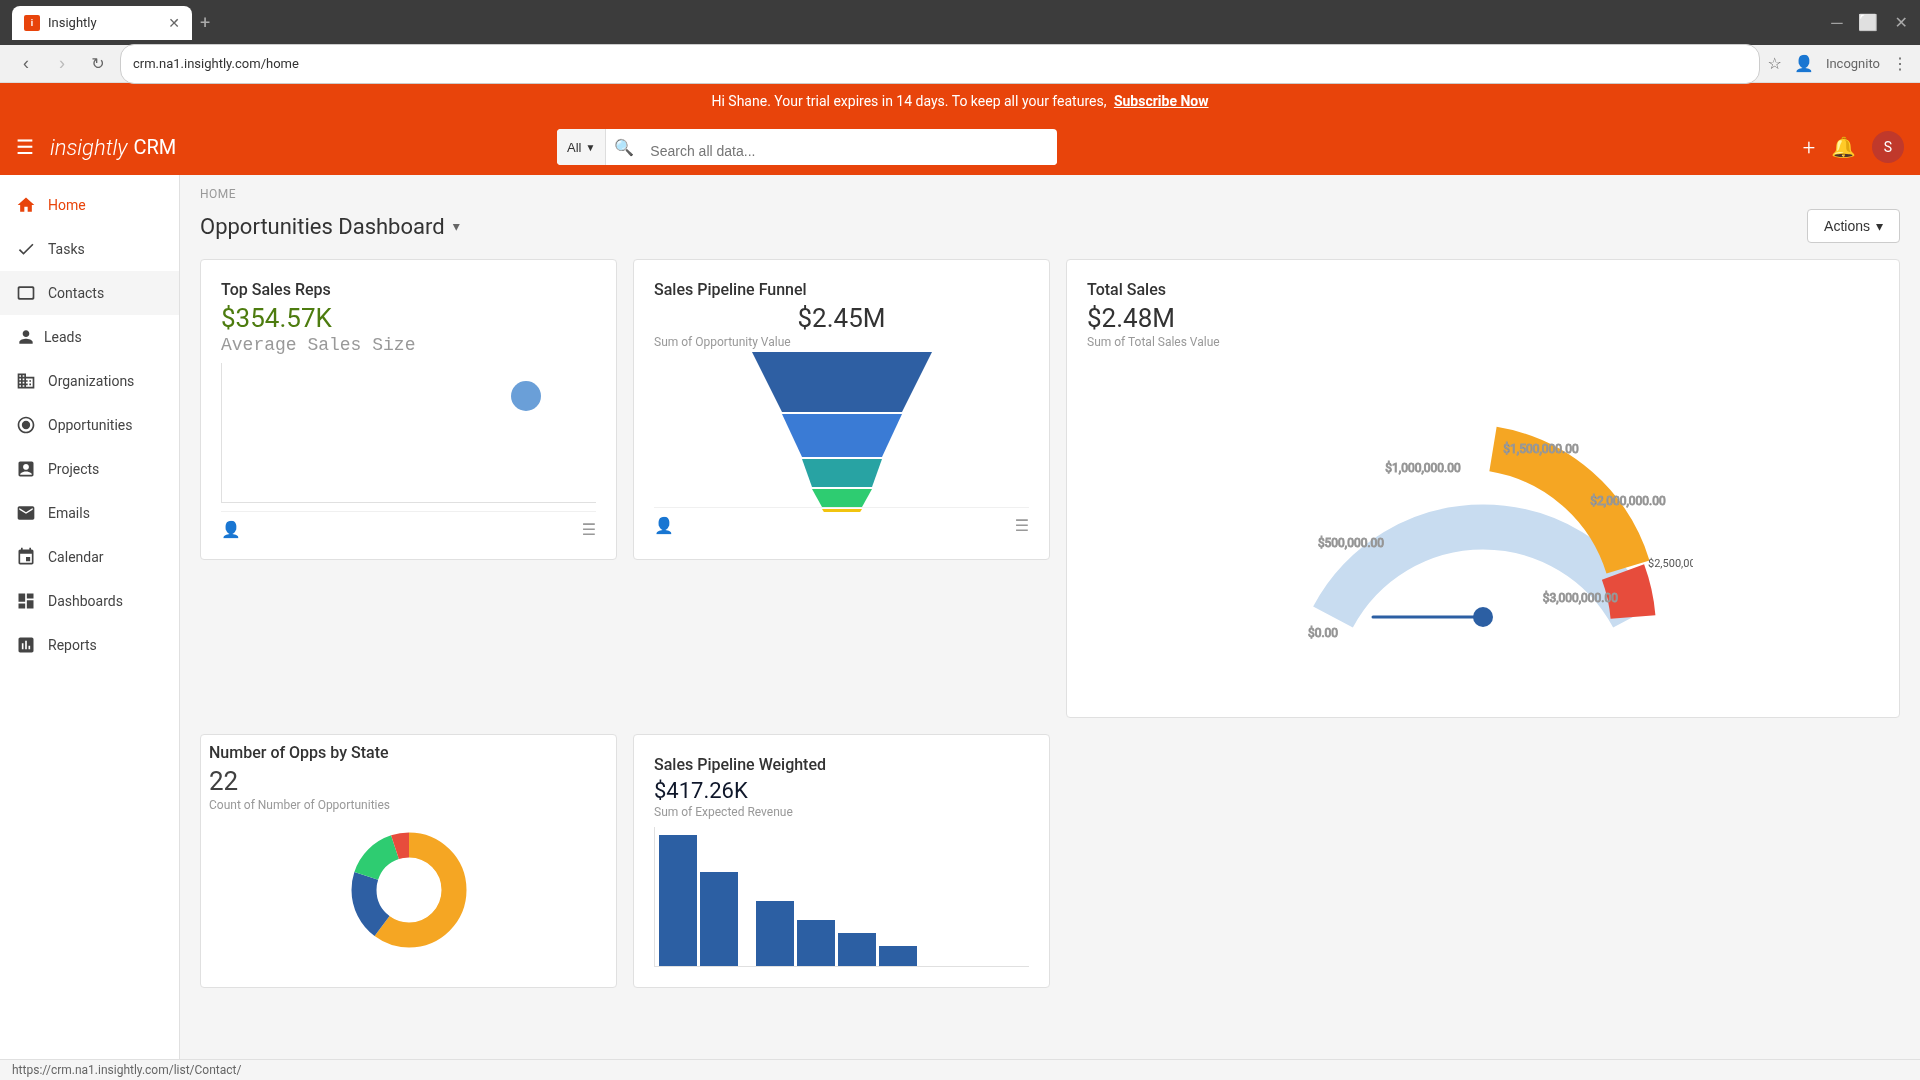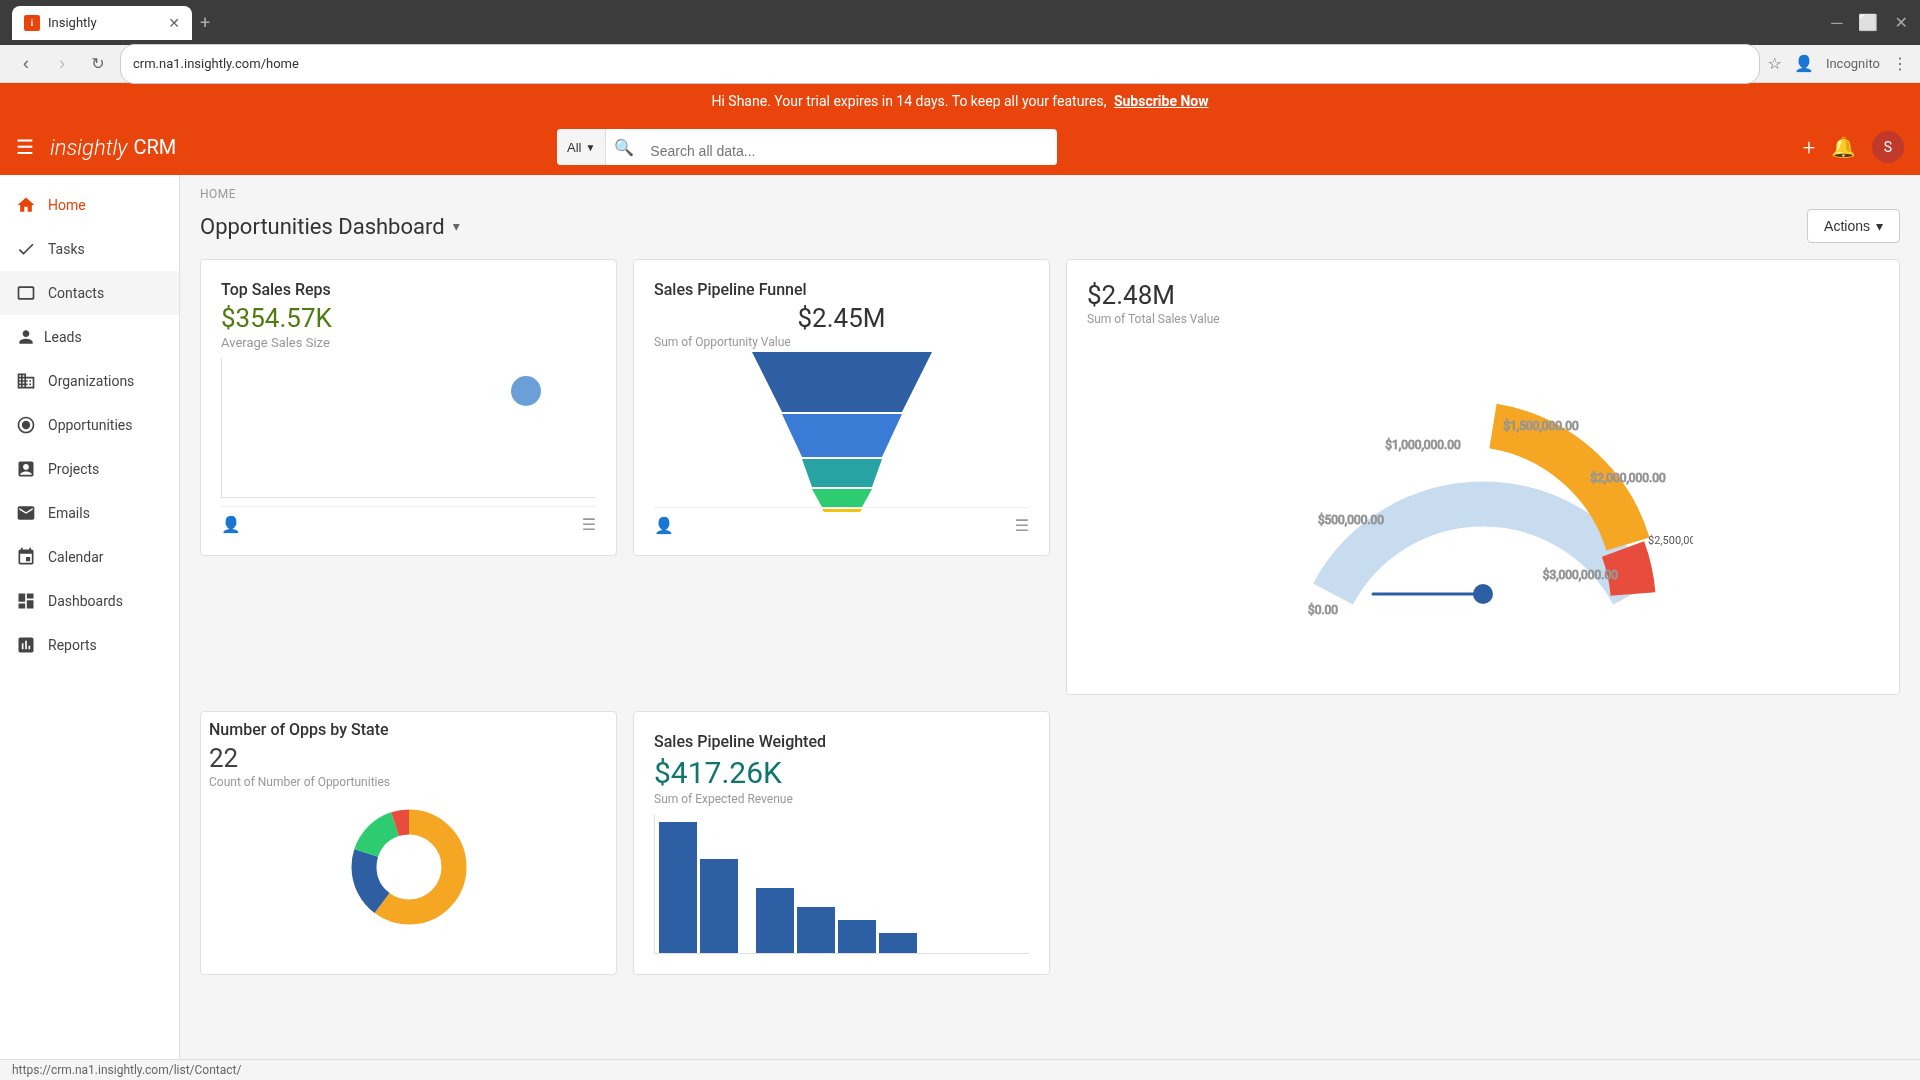--- a/index.html
+++ b/index.html
@@ -147,21 +147,21 @@
         <span>Actions</span>
         <span>▾</span>
       </button>
     </div>
 
     <div style="display:grid;grid-template-columns:1fr 1fr 2fr;gap:16px;padding:0 20px 16px;">
 
       <div style="background:white;border-radius:4px;border:1px solid #e0e0e0;padding:20px;">
         <div style="font-size:16px;font-weight:500;color:#333;margin-bottom:4px;">Top Sales Reps</div>
         <div style="font-size:26px;color:#4d7c0f;font-weight:400;margin-bottom:2px;">$354.57K</div>
-        <div style="font-size:13px;color:#999;margin-bottom:8px;">Average Sales Size</div>
+        <div style="font-size:18px;color:#999;margin-bottom:8px;font-family:Liberation Mono, monospace;">Average Sales Size</div>
 
         <div style="height:140px;position:relative;background:white;border-left:1px solid #e0e0e0;border-bottom:1px solid #e0e0e0;">
           <div style="width:30px;height:30px;background:#6a9fd8;border-radius:50%;position:absolute;top:18px;right:55px;"></div>
         </div>
         <div style="display:flex;align-items:center;justify-content:space-between;margin-top:8px;padding-top:8px;border-top:1px solid #f0f0f0;">
           <span style="color:#999;font-size:16px;cursor:pointer;">👤</span>
           <span style="color:#999;font-size:16px;cursor:pointer;">☰</span>
         </div>
       </div>
 
@@ -184,20 +184,21 @@
             <polygon points="80,157 120,157 115,165 85,165" fill="#f1c40f"></polygon>
           </svg>
         </div>
         <div style="display:flex;align-items:center;justify-content:space-between;padding-top:8px;border-top:1px solid #f0f0f0;">
           <span style="color:#999;font-size:16px;cursor:pointer;">👤</span>
           <span style="color:#999;font-size:16px;cursor:pointer;">☰</span>
         </div>
       </div>
 
       <div style="background:white;border-radius:4px;border:1px solid #e0e0e0;padding:20px;grid-row:span 2;">
+        <div style="font-size:16px;font-weight:500;color:#333;margin-bottom:4px;">Total Sales</div>
         <div style="font-size:26px;color:#333;font-weight:400;margin-bottom:2px;">$2.48M</div>
         <div style="font-size:12px;color:#999;margin-bottom:8px;">Sum of Total Sales Value</div>
 
         <div style="display:flex;justify-content:center;align-items:center;height:340px;">
           <svg viewBox="0 0 420 300" width="420" height="300">
 
             <path d="M 60,240 A 170,170 0 0,1 360,240" stroke="#c8dcf0" stroke-width="45" fill="none" stroke-linecap="butt"></path>
 
             <path d="M 220,72 A 170,170 0 0,1 355,190" stroke="#f5a623" stroke-width="45" fill="none" stroke-linecap="butt"></path>
 
@@ -239,21 +240,21 @@
             <circle cx="60" cy="60" r="45" fill="transparent" stroke="#2ecc71" stroke-width="25" stroke-dasharray="42 241" stroke-dashoffset="-226" transform="rotate(-90 60 60)"></circle>
 
             <circle cx="60" cy="60" r="45" fill="transparent" stroke="#e74c3c" stroke-width="25" stroke-dasharray="15 268" stroke-dashoffset="-268" transform="rotate(-90 60 60)"></circle>
             <circle cx="60" cy="60" r="32" fill="white"></circle>
           </svg>
         </div>
       </div>
 
       <div style="background:white;border-radius:4px;border:1px solid #e0e0e0;padding:20px;">
         <div style="font-size:16px;font-weight:500;color:#333;margin-bottom:4px;">Sales Pipeline Weighted</div>
-        <div style="font-size:30px;color:#0f766e;font-weight:400;margin-bottom:2px;">$417.26K</div>
+        <div style="font-size:22px;color:#0f172a;font-weight:400;margin-bottom:2px;">$417.26K</div>
         <div style="font-size:12px;color:#999;margin-bottom:8px;">Sum of Expected Revenue</div>
 
         <div style="height:140px;display:flex;align-items:flex-end;gap:3px;padding:8px 4px 0;border-left:1px solid #e0e0e0;border-bottom:1px solid #e0e0e0;">
           <div style="background:#2c5fa3;width:38px;height:100%;"></div>
           <div style="background:#2c5fa3;width:38px;height:72%;margin-top:auto;"></div>
           <div style="width:12px;"></div>
           <div style="background:#2c5fa3;width:38px;height:50%;margin-top:auto;"></div>
           <div style="background:#2c5fa3;width:38px;height:35%;margin-top:auto;"></div>
           <div style="background:#2c5fa3;width:38px;height:25%;margin-top:auto;"></div>
           <div style="background:#2c5fa3;width:38px;height:15%;margin-top:auto;"></div>

